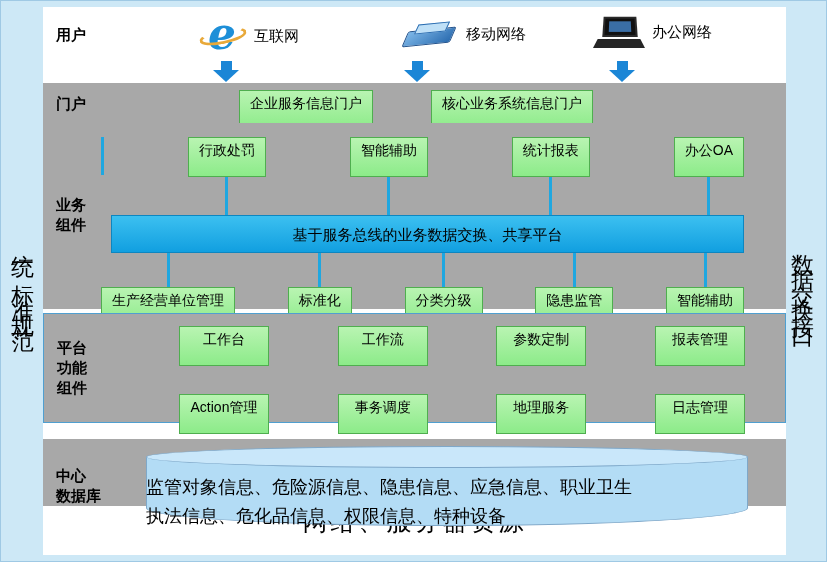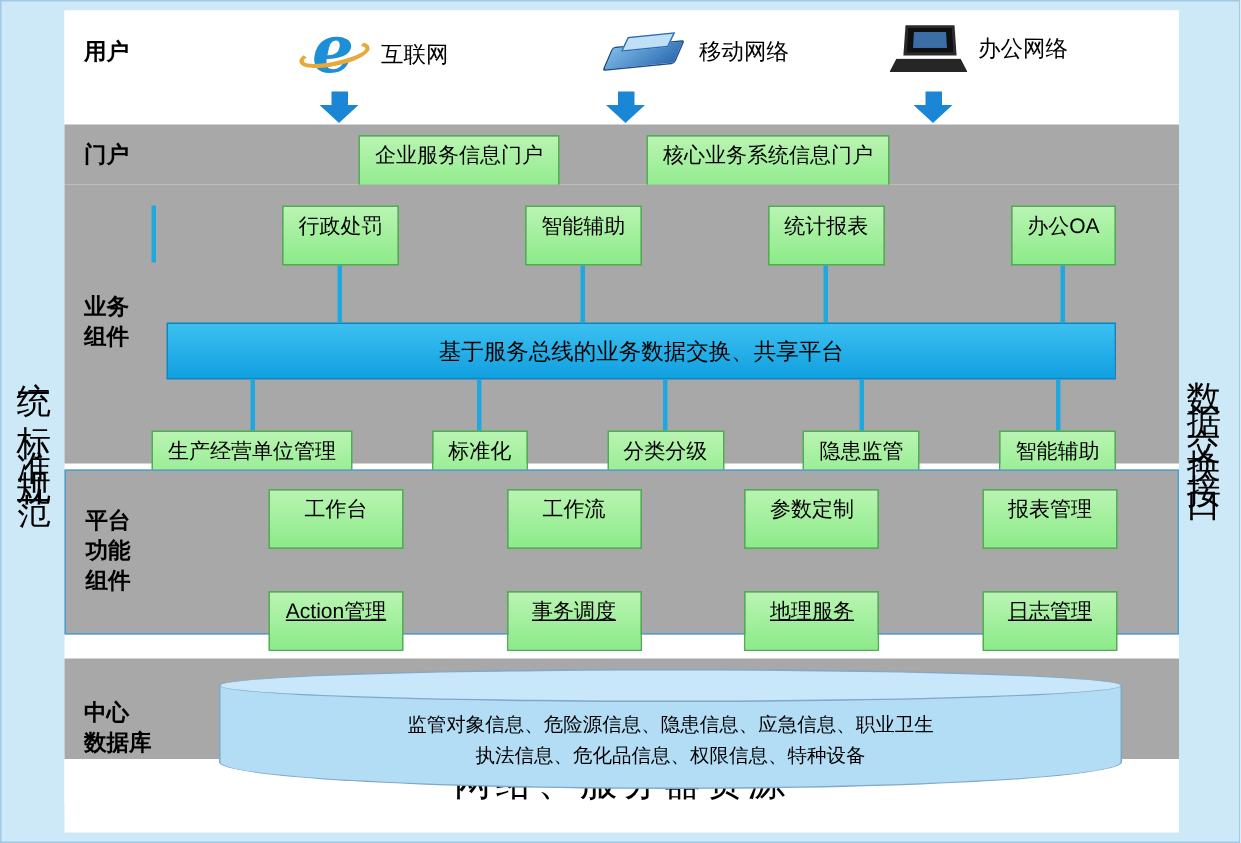--- a/index.html
+++ b/index.html
@@ -86,32 +86,32 @@
   .vline { width:3px; background:var(--connector-blue,#1fa7e0); }
   .v-down { height:38px; }
   .v-up   { height:34px; }
   .bus-bar { margin-left:10px; height:38px; line-height:38px; text-align:center;
              font-size:15px; background:linear-gradient(#3cc0f0, var(--blue-bar,#119fe0));
              border:1px solid #0d86c0; }
 
   
   .plat-grid { position:absolute; left:135px; right:40px; top:12px; }
   .plat-line { display:flex; justify-content:space-between; }
-  .plat-line.r2 { margin-top:28px;text-decoration:underline; }
+  .plat-line.r2 { margin-top:28px; }
   .plat-line .gbox { min-width:90px; }
 
   
   .cylinder { position:absolute; left:103px; right:38px; top:7px; height:80px; }
   .cyl-top  { position:absolute; left:0; right:0; top:0; height:22px; z-index:2;
               background:var(--cylinder-light,#c9e7fa); border:1px solid #7fa8c9; border-radius:50%; }
   .cyl-body { position:absolute; left:0; right:0; top:11px; bottom:0;
               background:var(--cylinder,#b3dcf5); border:1px solid #7fa8c9; border-top:none;
               border-radius:0 0 50% 50% / 0 0 18px 18px; }
-  .cyl-text { position:absolute; left:0; right:0; top:27px; z-index:3; text-align:center;
-              font-size:13px; line-height:1.6; }
+  .cyl-text { position:absolute; left:0; right:0; top:27px; z-index:3; 
+              font-size:18px; line-height:1.6; }
 </style>
 </head>
 <body>
 
 <div class="canvas">
 
   <div class="side-label left">统一标准规范</div>
   <div class="side-label right">数据交换接口</div>
 
   <div class="main">

